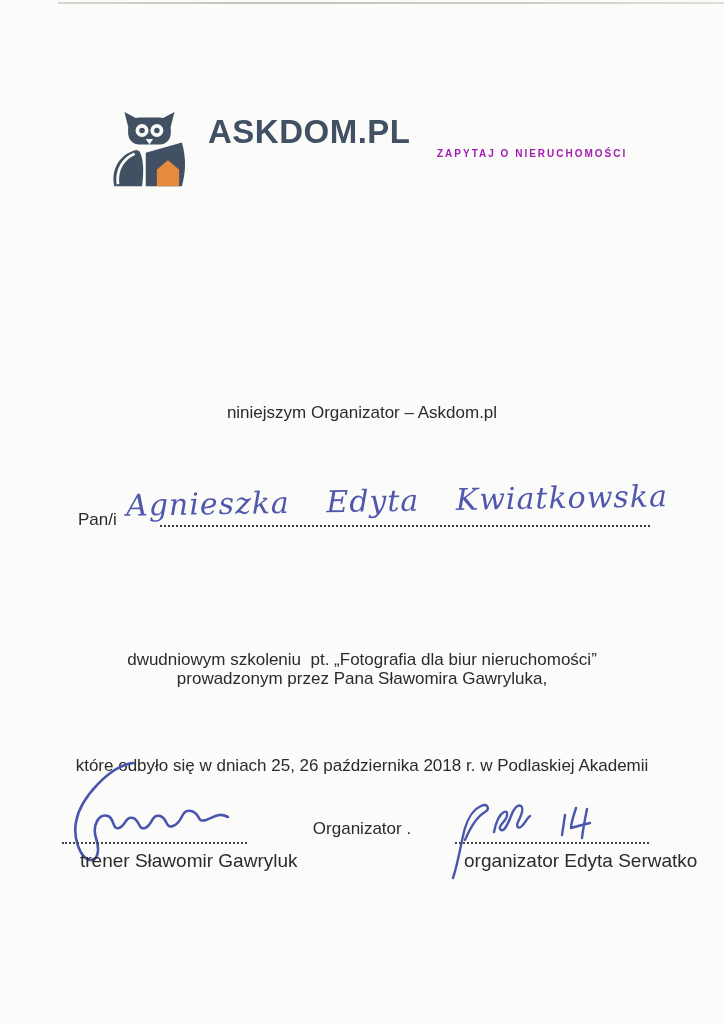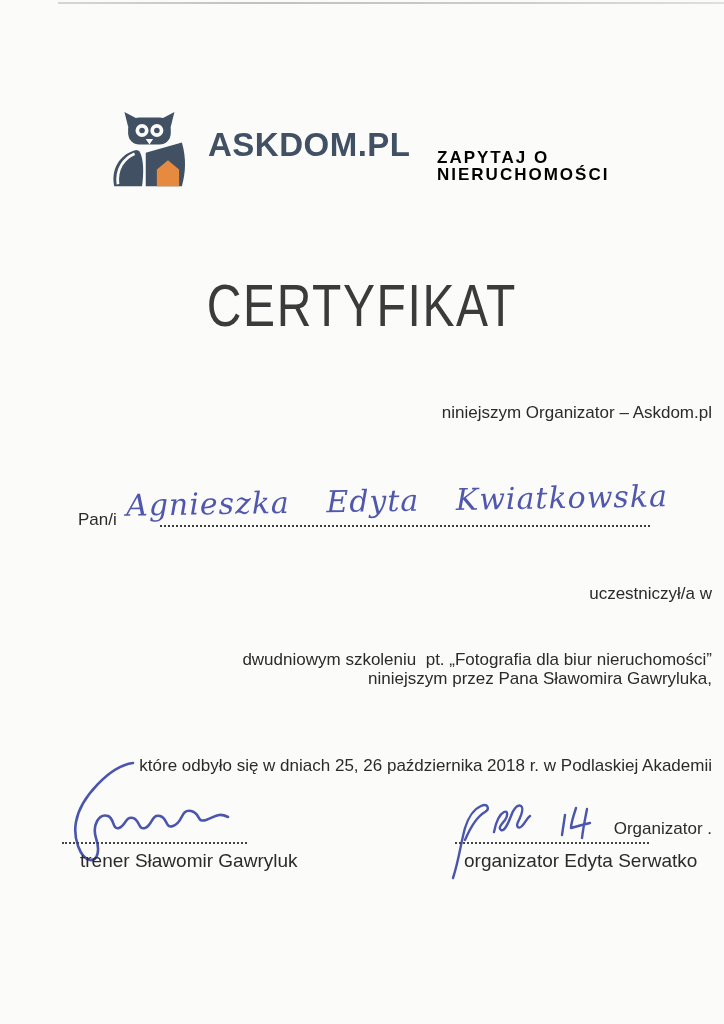--- a/index.html
+++ b/index.html
@@ -13,39 +13,39 @@
     color:#2b2b2b;
   }
   .abs{position:absolute;}
   .scan-edge{
     top:2px;left:58px;right:0;height:2px;
     background:linear-gradient(90deg,#c9c9c5,#aeaeaa 30%,#bdbdb9 70%,#d6d6d2);
     opacity:.75;
   }
   
   .brand{
-    left:208px;top:128px;
+    left:208px;top:115px;
     font-size:33px;font-weight:bold;letter-spacing:.5px;
     color:#415063;line-height:1;
   }
   .tagline{
     left:437px;top:149px;
-    font-size:17px;font-weight:bold;letter-spacing:2px;
-    color:#000000;line-height:1;
+    font-size:10px;font-weight:bold;letter-spacing:2px;
+    color:#a21caf;line-height:1;
   }
   
   .title-wrap{left:0;right:0;top:276px;text-align:center;line-height:1;}
   .title-wrap span{
     display:inline-block;
     font-size:60px;font-weight:400;letter-spacing:2px;
     color:#3b3b3b;
     transform:scaleX(.8);
   }
   .center-line{
-    left:12px;right:12px;text-align:right;
+    left:12px;right:12px;text-align:center;
     font-size:17px;line-height:1.25;color:#2b2b2b;
     white-space:pre-wrap;
   }
   
   .recipient-row{
     left:78px;right:74px;top:504px;height:25px;
     display:flex;align-items:flex-end;gap:40px;
   }
   .recipient-label{font-size:17px;line-height:1;padding-bottom:1px;}
   .dotted-leader{
@@ -95,35 +95,31 @@
     <path d="M30 41 C 12 45, 2 62, 6 80 L 36 80 C 38 66, 38 50, 33 42 Z" fill="#415063"></path>
     <path d="M10 78 C 8 62, 16 50, 28 45" stroke="#fbfbf9" stroke-width="3" fill="none"></path>
 
     <path d="M40 44 L 79 33 C 84 50, 83 66, 79 80 L 40 80 Z" fill="#415063"></path>
 
     <polygon points="52,80 52,62 64,52 76,62 76,80" fill="#e58a3f"></polygon>
   </svg>
   <div class="abs brand">ASKDOM.PL</div>
   <div class="abs tagline">ZAPYTAJ O NIERUCHOMOŚCI</div>
 
-  <div class="abs title-wrap">
-    <span>CERTYFIKAT</span>
-  </div>
 
   <div class="abs center-line" style="top:402px;">niniejszym Organizator – Askdom.pl</div>
 
   <div class="abs recipient-row">
     <span class="recipient-label">Pan/i</span>
     <span class="dotted-leader"></span>
   </div>
   <div class="abs handwritten-name">Agnieszka Edyta Kwiatkowska</div>
 
-  <div class="abs center-line" style="top:583px;">uczestniczył/a w</div>
   <div class="abs center-line" style="top:625px;margin-top:24px;">dwudniowym szkoleniu  pt. „Fotografia dla biur nieruchomości”</div>
-  <div class="abs center-line" style="top:668px;">niniejszym przez Pana Sławomira Gawryluka,</div>
+  <div class="abs center-line" style="top:668px;">prowadzonym przez Pana Sławomira Gawryluka,</div>
   <div class="abs center-line" style="top:712px;">
     <div>które odbyło się w dniach 25, 26 października 2018 r. w Podlaskiej Akademii</div>
     <div>Organizator .</div>
   </div>
 
   <svg class="abs" style="left:58px;top:760px;" width="180" height="112" viewBox="0 0 180 112" aria-hidden="true">
     <path d="M75 3 C 52 6, 22 38, 18 62 C 15 78, 22 98, 32 100 C 40 101, 42 90, 38 78
              C 34 65, 41 53, 50 56 C 57 59, 54 70, 61 68 C 68 66, 67 56, 75 58
              C 82 60, 80 70, 87 68 C 95 65, 93 54, 102 56 C 110 58, 107 69, 115 66
              C 126 62, 122 49, 133 51 C 143 53, 138 63, 148 60 C 157 57, 160 52, 170 57" stroke="#4a55ad" stroke-width="2.6" fill="none" stroke-linecap="round"></path>

